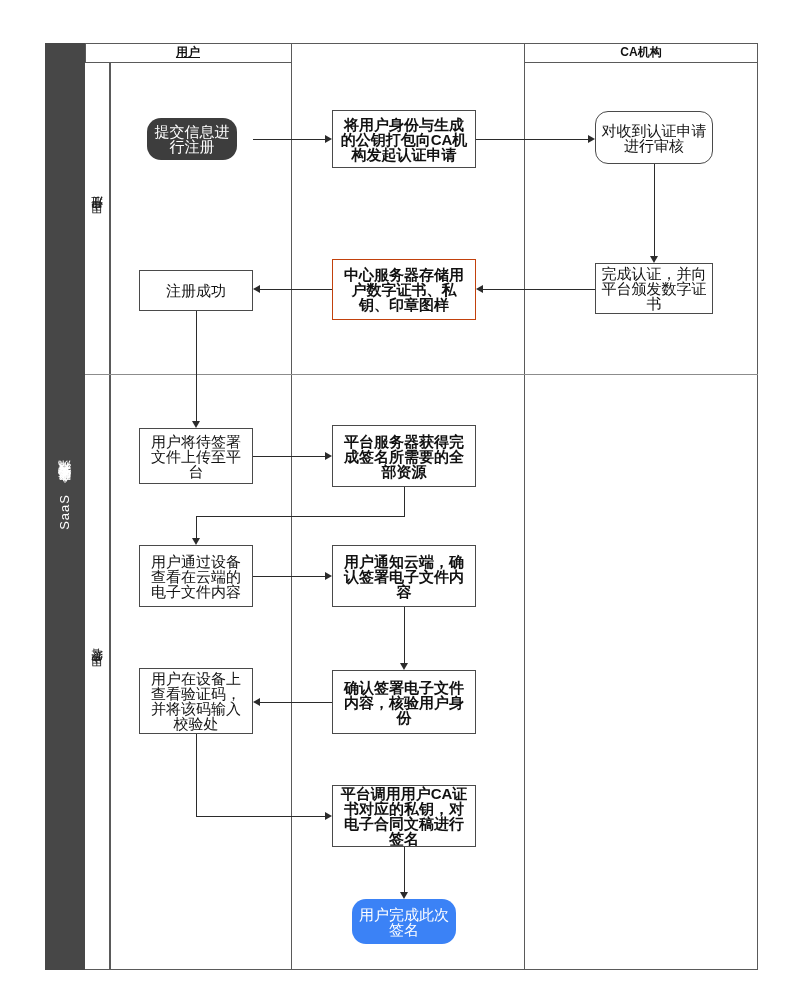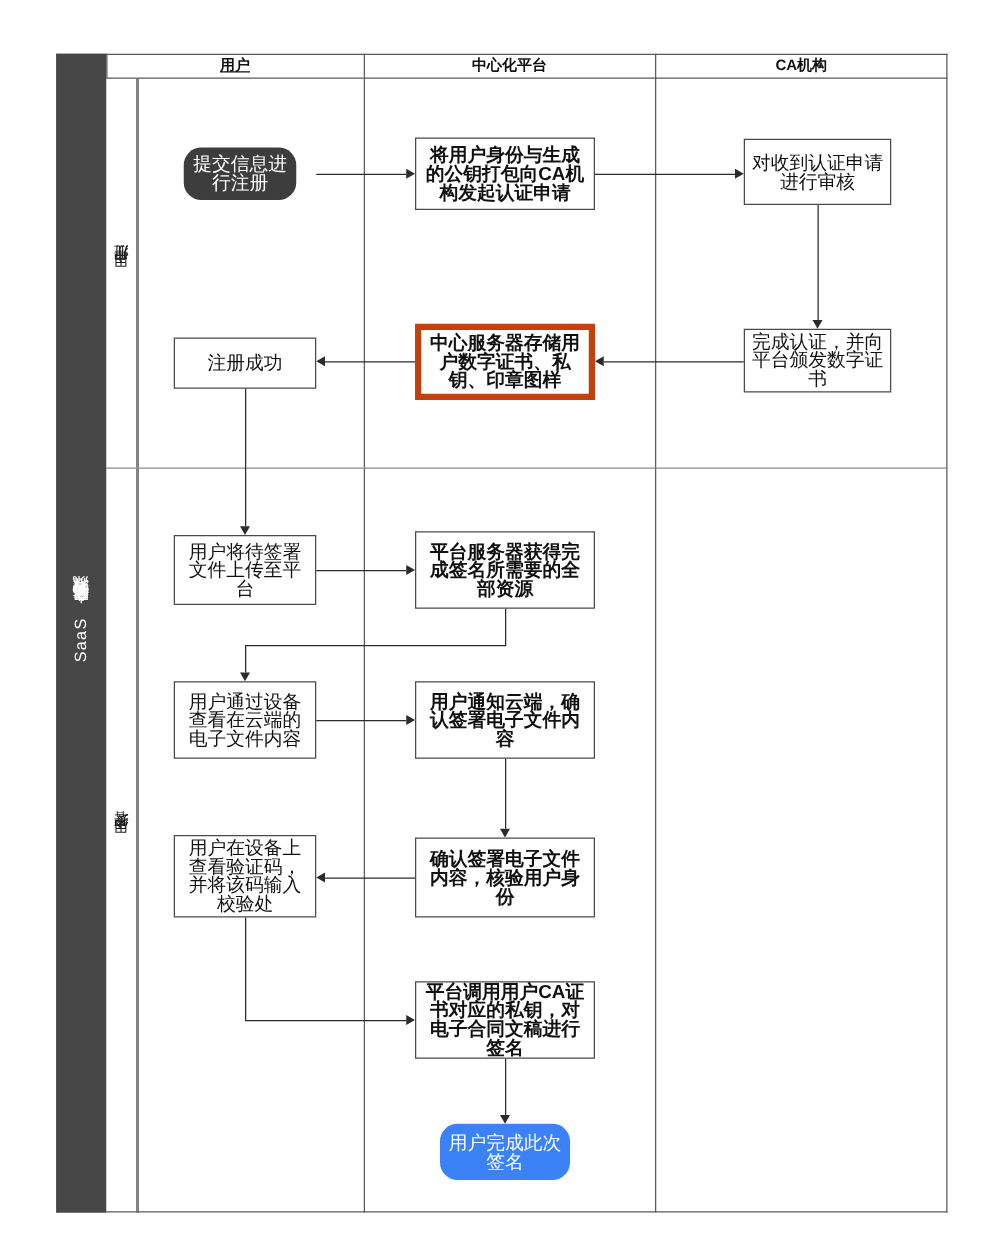--- a/index.html
+++ b/index.html
@@ -56,21 +56,21 @@
   
   .node{
     position:absolute;box-sizing:border-box;
     display:flex;align-items:center;justify-content:center;
     text-align:center;background:#ffffff;
     font-size:15px;line-height:15px;
     padding:2px 5px;
     color:#111;
   }
   .node.process{border:1px solid #4a4a4a;}
-  .node.process.bold{border:5px solid #c2410c;font-weight:bold;}
+  .node.process.bold{border:1px solid #c2410c;font-weight:bold;}
   .node.process.bolded{font-weight:bold;}
   .node.terminal{
     border-radius:14px;color:#ffffff;font-weight:normal;
   }
   .node.terminal.gray{background:#3d3d3d;}
   .node.terminal.black{background:#3b82f6;}
 
   
   .conn{position:absolute;background:#2b2b2b;}
   .conn.h{height:1px;}
@@ -98,42 +98,39 @@
     <span>用户注册</span>
   </div>
   <div class="phase-col" style="top:374px;height:596px;">
     <span>用户签署</span>
   </div>
   <div class="frame-line" style="left:85px;top:43px;width:1px;height:20px;"></div>
 
   <div class="lane-header" style="left:85px;width:206px;text-decoration:underline;">
     <span>用户</span>
   </div>
-  <div class="lane-header" style="left:291px;width:233px;">
-    <span>中心化平台</span>
-  </div>
   <div class="lane-header" style="left:524px;width:234px;">
     <span>CA机构</span>
   </div>
 
   <div class="vline" style="left:110px;top:63px;height:907px;"></div>
   <div class="vline" style="left:291px;top:43px;height:927px;"></div>
   <div class="vline" style="left:524px;top:43px;height:927px;"></div>
 
   <div class="hline" style="left:85px;top:374px;width:673px;"></div>
 
   <div class="node terminal gray" style="left:147px;top:118px;width:90px;height:42px;">
     <span>提交信息进行注册</span>
   </div>
 
   <div class="node process bolded" style="left:332px;top:110px;width:144px;height:58px;">
     <span>将用户身份与生成的公钥打包向CA机构发起认证申请</span>
   </div>
 
-  <div class="node process" style="left:595px;top:111px;width:118px;height:53px;">
+  <div class="node process" style="left:595px;top:111px;width:118px;height:53px;border-radius:13px;">
     <span>对收到认证申请进行审核</span>
   </div>
 
   <div class="node process" style="left:595px;top:263px;width:118px;height:51px;align-items:center;">
     <span>完成认证，并向平台颁发数字证书</span>
   </div>
 
   <div class="node process bold" style="left:332px;top:259px;width:144px;height:61px;">
     <span>中心服务器存储用户数字证书、私钥、印章图样</span>
   </div>

